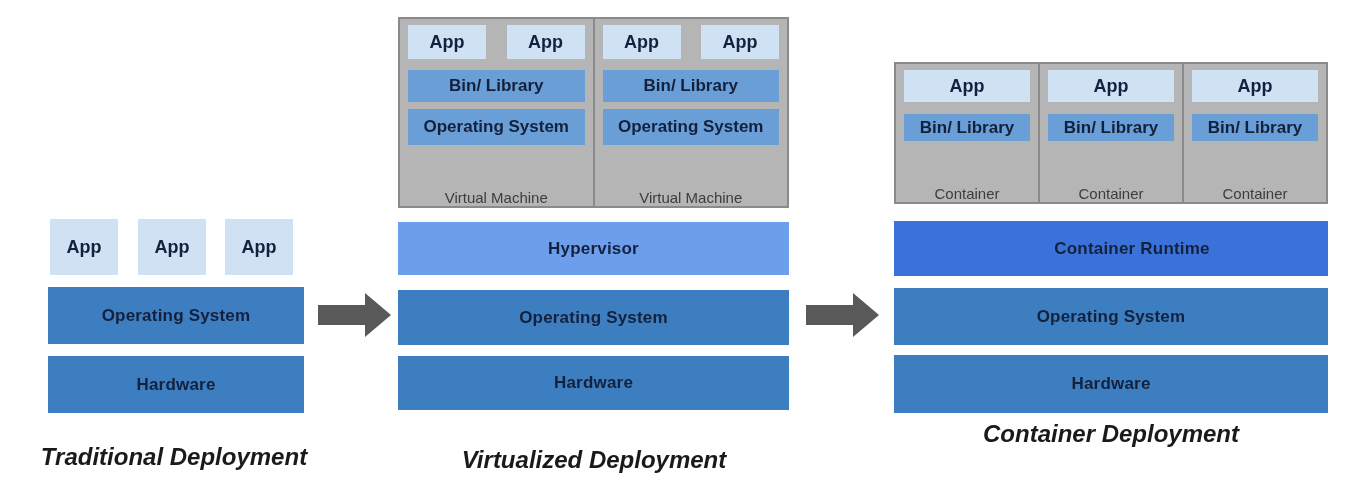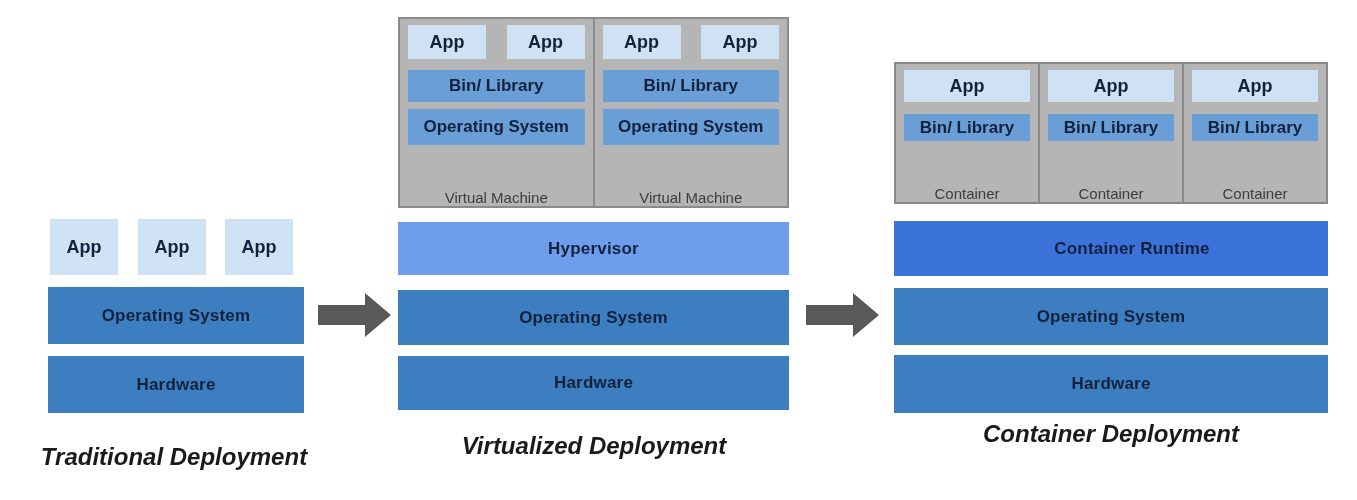--- a/index.html
+++ b/index.html
@@ -194,21 +194,21 @@
         <div class="vm-bar vm-os">Operating System</div>
         <div class="group-caption">Virtual Machine</div>
       </div>
 
     </div>
 
     <div class="hbar fill-hyper" style="left:398px; top:222px; width:391px; height:53px">Hypervisor</div>
     <div class="hbar fill-layer" style="left:398px; top:290px; width:391px; height:55px">Operating System</div>
     <div class="hbar fill-layer" style="left:398px; top:356px; width:391px; height:54px">Hardware</div>
 
-    <div class="col-title" style="left:444px; top:432px; width:300px">Virtualized Deployment</div>
+    <div class="col-title" style="left:444px; top:446px; width:300px">Virtualized Deployment</div>
   </section>
 
   <svg class="arrow" style="left:806px; top:292px" viewBox="0 0 74 46">
     <polygon points="0,13 47,13 47,1 73,23 47,45 47,33 0,33"></polygon>
   </svg>
 
   <section>
     <div class="c-row">
 
       <div class="cbox">

